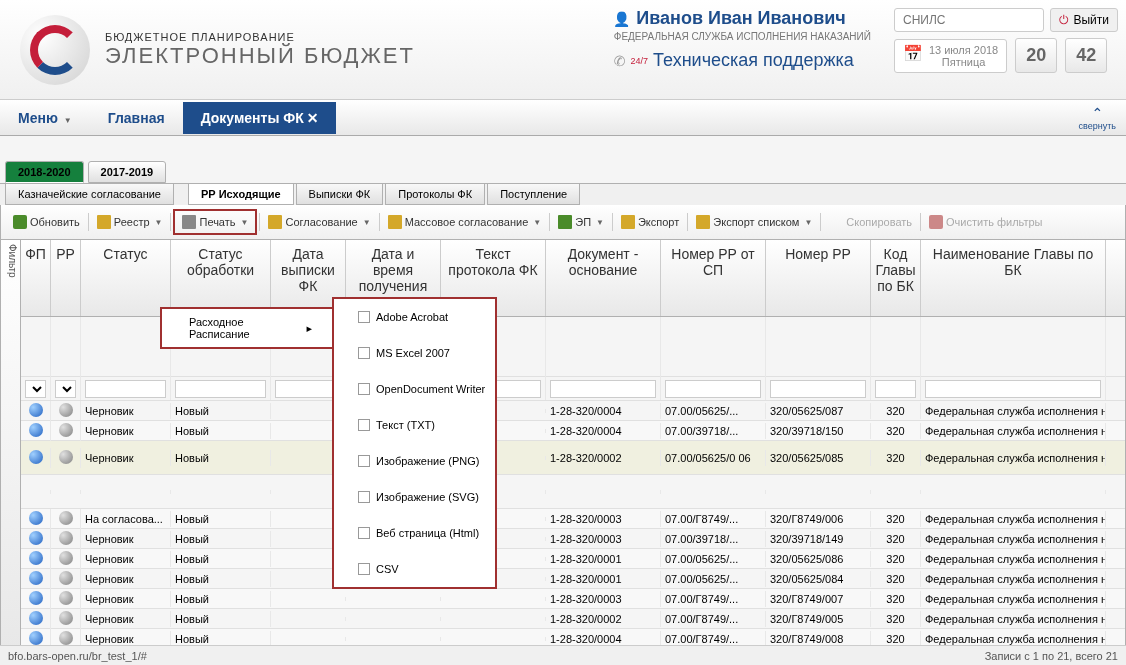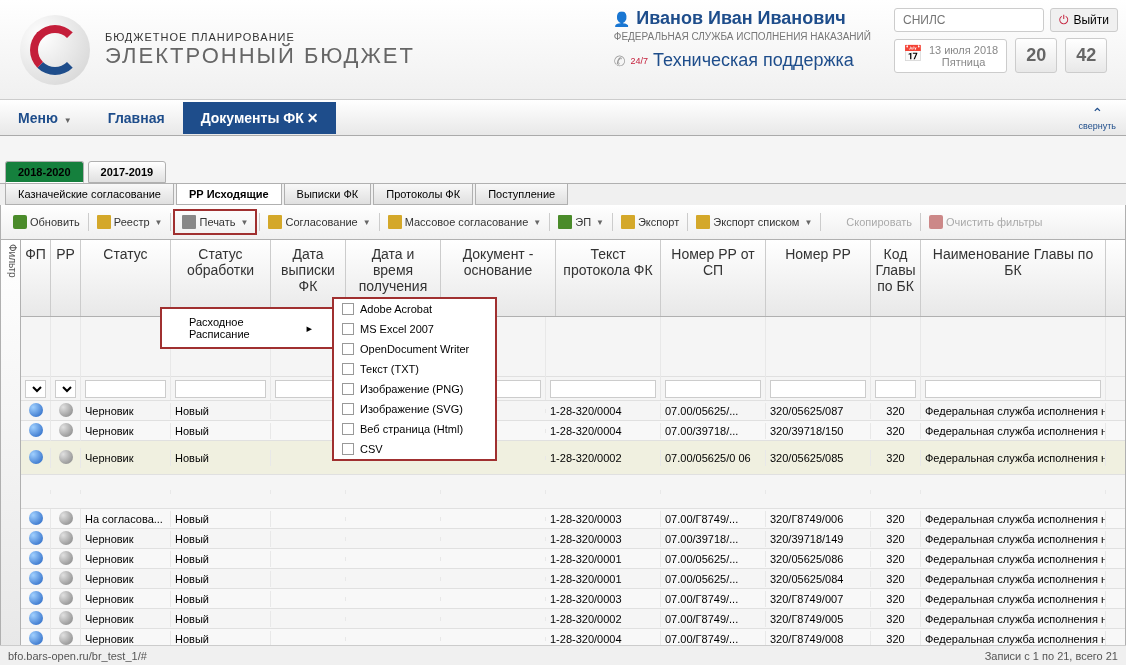--- a/index.html
+++ b/index.html
@@ -42,21 +42,21 @@
 .nav-close { margin-left: 3px; }
 .nav-collapse { position: absolute; right: 10px; display: flex; flex-direction: column; align-items: center; color: #1e4d8b; font-size: 9px; cursor: pointer; }
 .nav-collapse-arrow { font-size: 14px; }
 
 .year-tabs { display: flex; margin-top: 25px; padding-left: 5px; }
 .year-tab { border: 1px solid #b0b0b0; background: linear-gradient(#fff, #e0e0e0); padding: 4px 12px; font-size: 11px; font-weight: bold; border-radius: 3px 3px 0 0; cursor: pointer; margin-right: 4px; }
 .year-tab.active { background: #15803d; border-bottom-color: #fff; }
 
 .sub-tabs { display: flex; border-top: 1px solid #b0b0b0; background: #f0f0f0; padding-left: 5px; }
 .sub-tab { border: 1px solid #b0b0b0; border-top: none; background: linear-gradient(#f8f8f8, #e0e0e0); padding: 4px 12px; font-size: 11px; cursor: pointer; margin-right: 2px; }
-.sub-tab.active { background: #fff; font-weight: bold; }
+.sub-tab.active { background: #fff; font-weight: bold; margin-left: 12px; }
 
 .toolbar { display: flex; align-items: center; padding: 4px 6px; border: 1px solid #b0b0b0; border-top: none; background: linear-gradient(#fff, #f0f0f0); gap: 0; }
 .tb-btn { display: flex; align-items: center; gap: 3px; padding: 3px 6px; font-size: 11px; color: #333; cursor: pointer; border-radius: 2px; }
 .tb-btn.disabled { color: #aaa; cursor: default; }
 .tb-icon { width: 14px; height: 14px; display: inline-block; }
 .tb-sep { width: 1px; height: 18px; background: #ccc; margin: 0 2px; }
 .print-highlight { border: 2px solid #a03030; padding: 1px; }
 .dropdown-arrow { font-size: 8px; color: #666; margin-left: 2px; }
 
 .grid-container { border: 1px solid #b0b0b0; border-top: none; position: relative; }
@@ -85,21 +85,21 @@
 .w-doc { width: 115px; }
 .w-nrsp { width: 105px; }
 .w-nrr { width: 105px; }
 .w-code { width: 50px; text-align: center; }
 .w-name { width: 185px; }
 
 .popup-menu { position: absolute; top: 307px; left: 160px; background: #fff; border: 2px solid #a03030; font-size: 11px; z-index: 10; padding: 2px; }
 .popup-item { padding: 5px 20px 5px 25px; cursor: pointer; display: flex; justify-content: center; align-items: center; width: 168px; }
 
 .export-menu { position: absolute; top: 297px; left: 332px; background: #fff; border: 2px solid #a03030; font-size: 11px; z-index: 10; width: 165px; }
-.export-item { padding: 4px 8px; cursor: pointer; display: flex; align-items: center; gap: 6px; }
+.export-item { padding: 12px 8px; cursor: pointer; display: flex; align-items: center; gap: 6px; margin-left: 16px; }
 .export-chk { width: 12px; height: 12px; border: 1px solid #999; }
 
 .status-bar { position: absolute; bottom: 0; left: 0; right: 0; height: 20px; background: #f0f0f0; display: flex; align-items: center; padding: 0 8px; font-size: 11px; color: #555; border-top: 1px solid #ccc; gap: 36px; }
 .status-url { flex: 1; }
 
 .i-refresh { background: #4a8b2a; border-radius: 2px; }
 .i-doc { background: #d4a82a; border-radius: 1px; }
 .i-print { background: #888; border-radius: 1px; }
 .i-export { background: #4a8b2a; border-radius: 1px; }
 .i-eraser { background: #c88; border-radius: 2px; }
@@ -238,22 +238,22 @@
   <div style="display:flex">
     <div class="filter-label">Фильтр</div>
     <div style="flex:1">
       <div class="grid-header">
         <div class="gh-cell w-fp">ФП</div>
         <div class="gh-cell w-rr">РР</div>
         <div class="gh-cell w-status">Статус</div>
         <div class="gh-cell w-proc">Статус обработки</div>
         <div class="gh-cell w-date1">Дата выписки ФК</div>
         <div class="gh-cell w-date2">Дата и время получения выписки ФК</div>
+        <div class="gh-cell w-proto">Текст протокола ФК</div>
         <div class="gh-cell w-doc">Документ - основание</div>
-        <div class="gh-cell w-proto">Текст протокола ФК</div>
         <div class="gh-cell w-nrsp">Номер РР от СП</div>
         <div class="gh-cell w-nrr">Номер РР</div>
         <div class="gh-cell w-code">Код Главы по БК</div>
         <div class="gh-cell w-name">Наименование Главы по БК</div>
       </div>
       <div class="grid-row filter-row" style="height:60px">
         <div class="gc w-fp"></div>
           <div class="gc w-rr"></div>
           <div class="gc w-status"></div>
           <div class="gc w-proc"></div>

